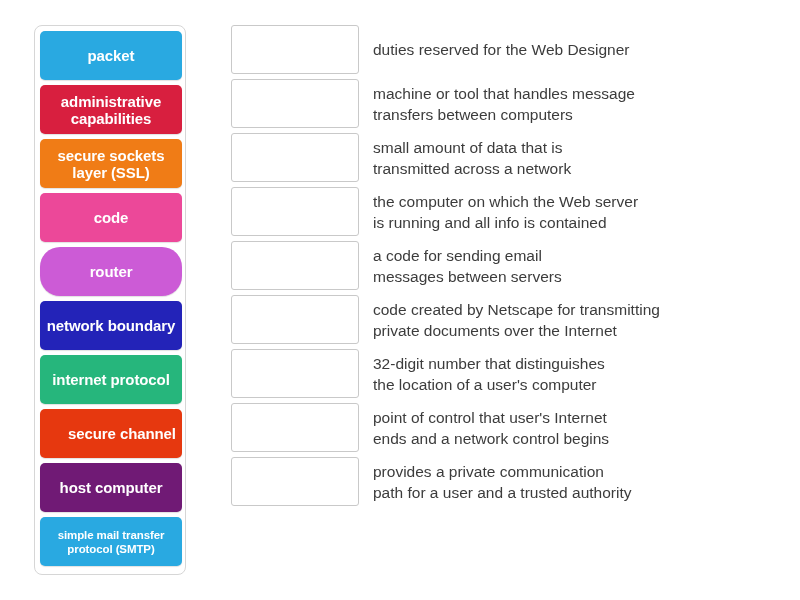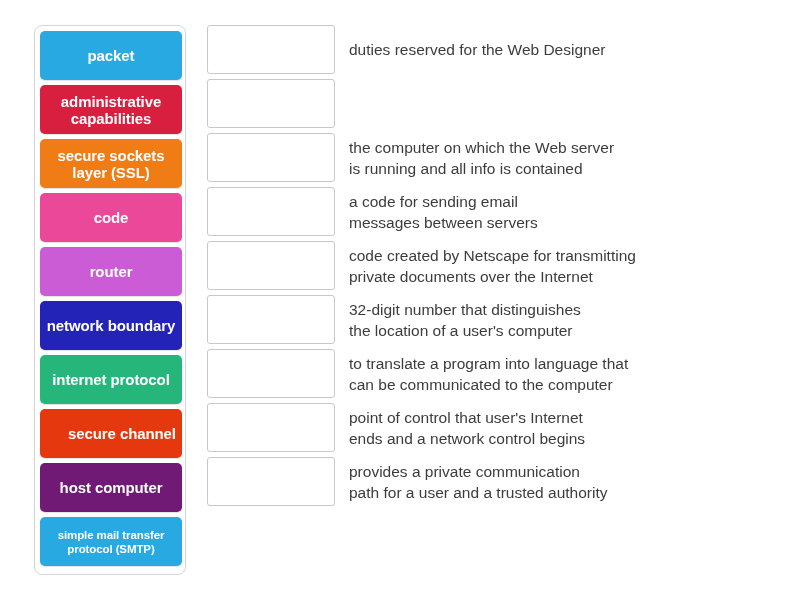--- a/index.html
+++ b/index.html
@@ -72,20 +72,21 @@
     left: 207px;
     top: 25px;
     width: 570px;
   }
 
   .row {
     display: flex;
     align-items: flex-start;
     height: 49px;
     margin-bottom: 5px;
+    margin-left: 24px;
   }
   .row:last-child { margin-bottom: 0; }
 
   .dropzone {
     box-sizing: border-box;
     width: 128px;
     height: 49px;
     border: 1px solid #c9c9c9;
     border-radius: 3px;
     background: #ffffff;
@@ -113,21 +114,21 @@
     </div>
     <div class="tile" style="background-color: rgb(216, 31, 63);">
       <span>administrative capabilities</span>
     </div>
     <div class="tile" style="background-color: rgb(240, 124, 22);">
       <span>secure sockets layer (SSL)</span>
     </div>
     <div class="tile" style="background-color: #ec4899;">
       <span>code</span>
     </div>
-    <div class="tile" style="background-color: rgb(204, 91, 214);">
+    <div class="tile" style="background-color: rgb(204, 91, 214); border-radius: 20px;">
       <span>router</span>
     </div>
     <div class="tile" style="background-color: rgb(35, 35, 184);">
       <span>network boundary</span>
     </div>
     <div class="tile" style="background-color: rgb(38, 182, 124);">
       <span>internet protocol</span>
     </div>
     <div class="tile" style="background-color: rgb(230, 56, 15); padding-left: 26px;">
       <span>secure channel</span>
@@ -140,23 +141,30 @@
     </div>
   </div>
 
   <div class="rows">
 
     <div class="row">
       <div class="dropzone"></div>
       <div class="definition">duties reserved for the Web Designer</div>
     </div>
 
-
-    <div class="row">
-      <div class="dropzone"></div>
+    <div class="row">
+      <div class="dropzone"></div>
+      <div class="definition">machine or tool that handles message
+transfers between computers</div>
+    </div>
+
+    <div class="row">
+      <div class="dropzone"></div>
+      <div class="definition">small amount of data that is
+transmitted across a network</div>
     </div>
 
     <div class="row">
       <div class="dropzone"></div>
       <div class="definition">the computer on which the Web server
 is running and all info is contained</div>
     </div>
 
     <div class="row">
       <div class="dropzone"></div>
@@ -169,25 +177,20 @@
       <div class="definition">code created by Netscape for transmitting
 private documents over the Internet</div>
     </div>
 
     <div class="row">
       <div class="dropzone"></div>
       <div class="definition">32-digit number that distinguishes
 the location of a user's computer</div>
     </div>
 
-    <div class="row">
-      <div class="dropzone"></div>
-      <div class="definition">to translate a program into language that
-can be communicated to the computer</div>
-    </div>
 
     <div class="row">
       <div class="dropzone"></div>
       <div class="definition">point of control that user's Internet
 ends and a network control begins</div>
     </div>
 
     <div class="row">
       <div class="dropzone"></div>
       <div class="definition">provides a private communication

